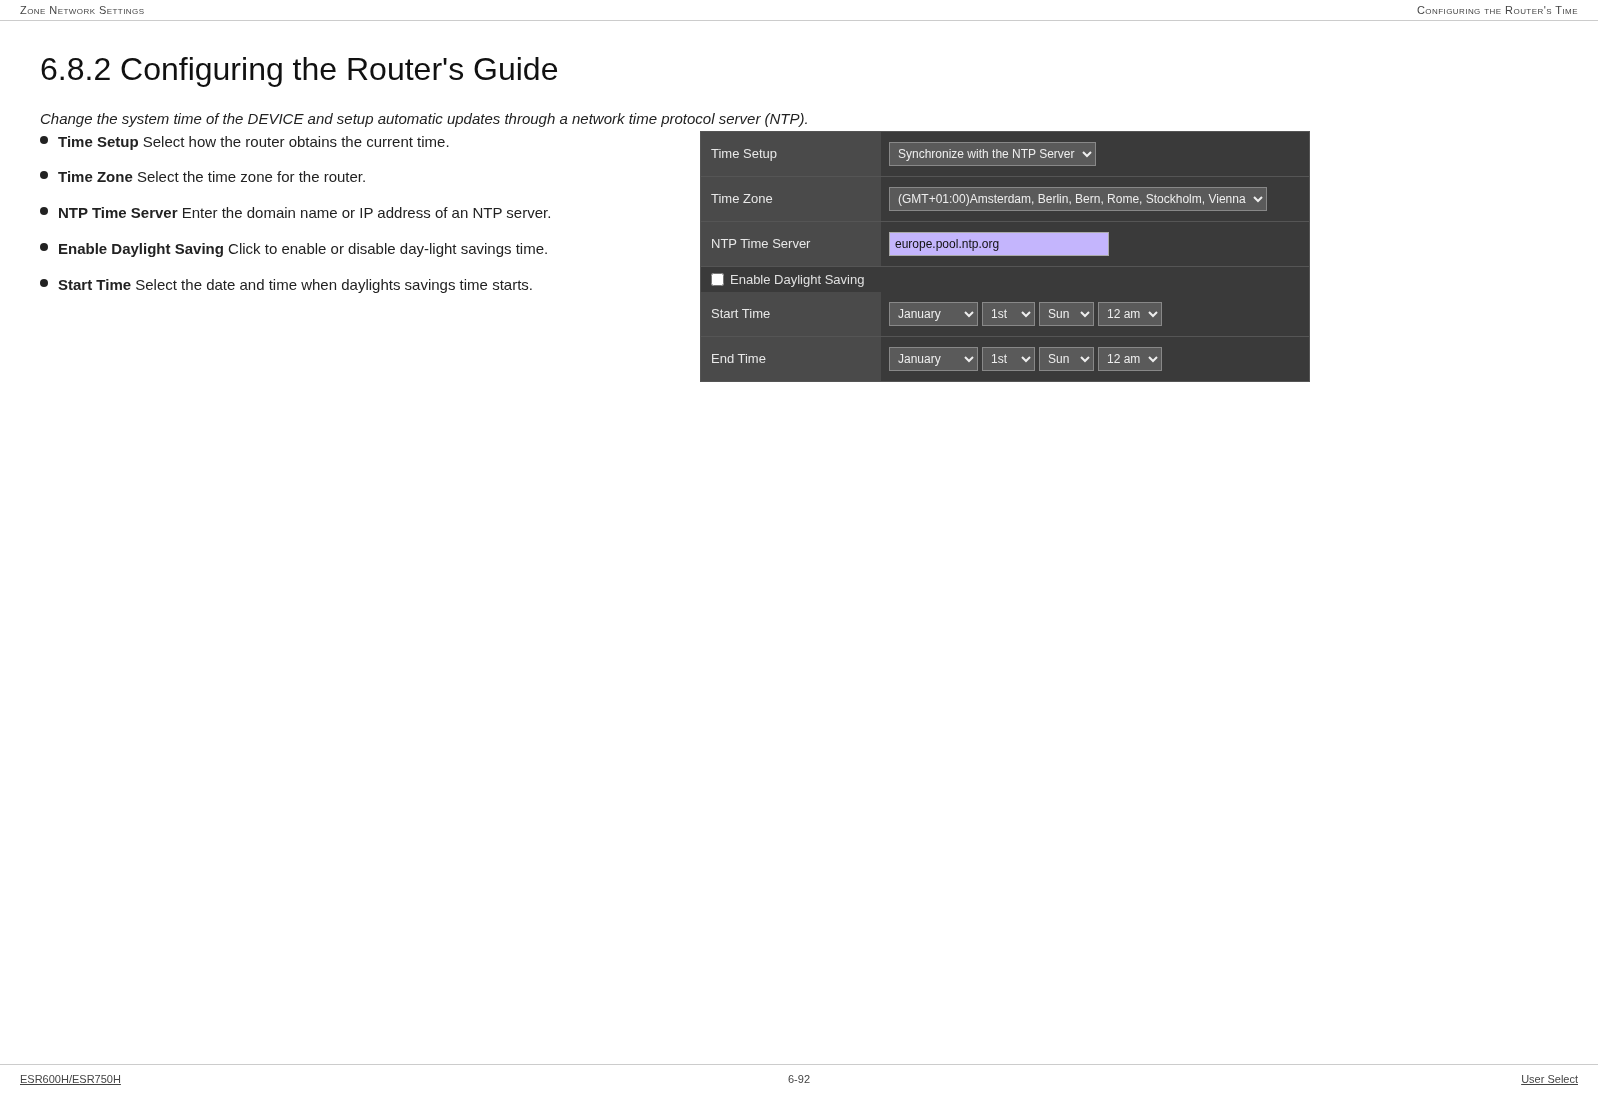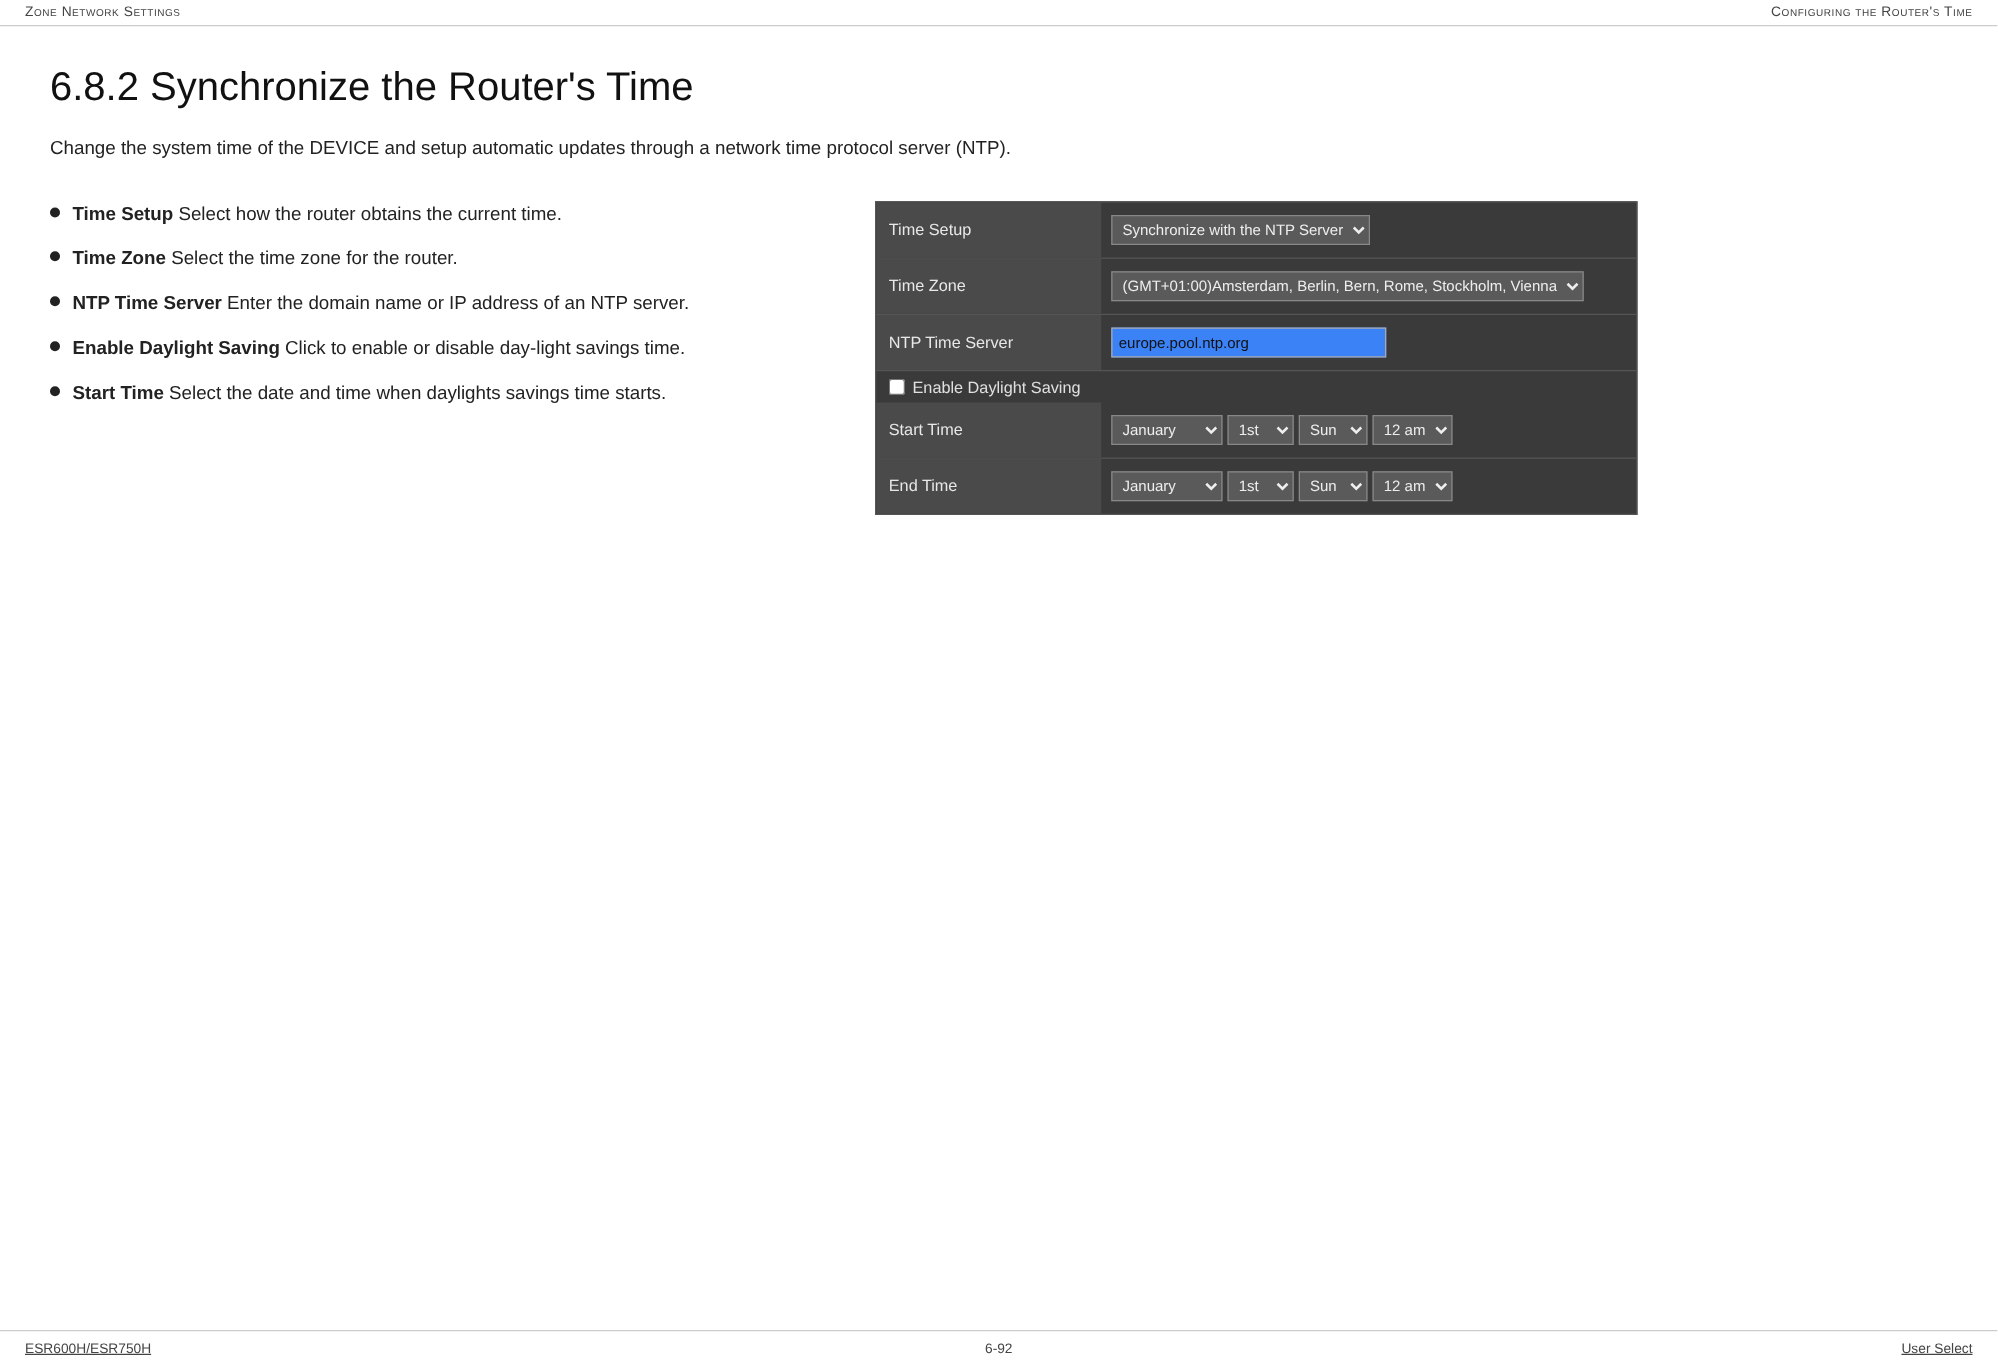--- a/index.html
+++ b/index.html
@@ -32,22 +32,22 @@
 
     h1 {
       font-size: 32px;
       font-weight: normal;
       margin-bottom: 20px;
       color: #111;
     }
 
     .intro-text {
       font-size: 15px;
-      margin-bottom: 30px;
       line-height: 1.5;
+      font-style: italic;
     }
 
     .two-col {
       display: flex;
       gap: 40px;
       align-items: flex-start;
     }
 
     .left-col {
       flex: 1;
@@ -127,21 +127,21 @@
       background: #5a5a5a;
       color: #eee;
       border: 1px solid #888;
       font-size: 12px;
       padding: 2px 4px;
       height: 24px;
       cursor: pointer;
     }
 
     .config-panel input[type="text"] {
-      background: #3b82f6;
+      background: #c4b5fd;
       color: #111;
       border: 1px solid #aaa;
       font-size: 12px;
       padding: 2px 5px;
       height: 24px;
       width: 220px;
     }
 
     .config-panel input[type="checkbox"] {
       width: 13px;
@@ -190,21 +190,21 @@
 </head>
 <body>
 
 <div class="top-bar">
   <span>Zone Network Settings</span>
   <span>Configuring the Router's Time</span>
 </div>
 
 <div class="main-content">
 
-  <h1>6.8.2 Synchronize the Router's Time</h1>
+  <h1>6.8.2 Configuring the Router's Guide</h1>
 
   <p class="intro-text">Change the system time of the DEVICE and setup automatic updates through a network time protocol server (NTP).</p>
 
   <div class="two-col">
 
     <div class="left-col">
       <ul class="bullet-list" id="bullet-list">
       <li>
             <span class="bullet-dot"></span>
             <span><strong>Time Setup</strong>  Select how the router obtains the current time.</span>

